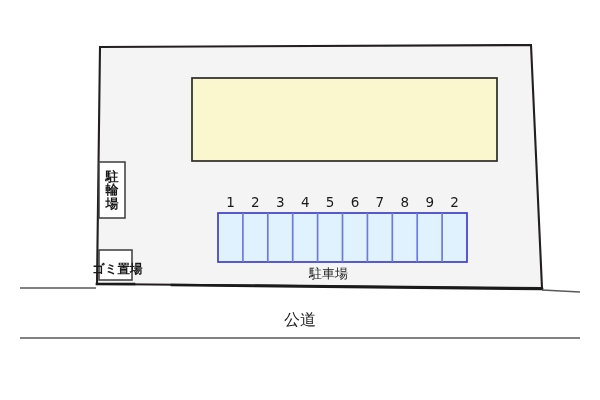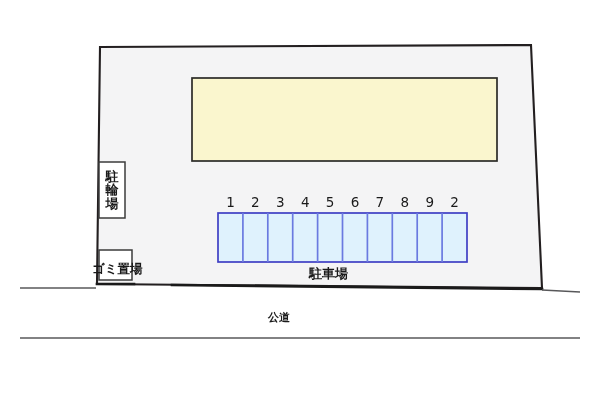--- a/index.html
+++ b/index.html
@@ -91,27 +91,27 @@
     left: 92px;
     top: 234px;
     font-size: 12.5px;
     font-weight: 700;
     margin-top: 29px;
   }
   #parking-lot-label {
     left: 309px;
     top: 267px;
     font-size: 13px;
-    font-weight: 700;
+    font-weight: 400;
   }
   #public-road-label {
-    left: 268px;
+    left: 284px;
     top: 312px;
-    font-size: 11px;
-    font-weight: 700;
+    font-size: 16px;
+    font-weight: 400;
   }
   .stall-number {
     position: absolute;
     top: 194px;
     width: 26px;
     text-align: center;
     font-size: 13.5px;
     color: #1a1a1a;
     font-family: "DejaVu Sans", "Liberation Sans", sans-serif;
   }

